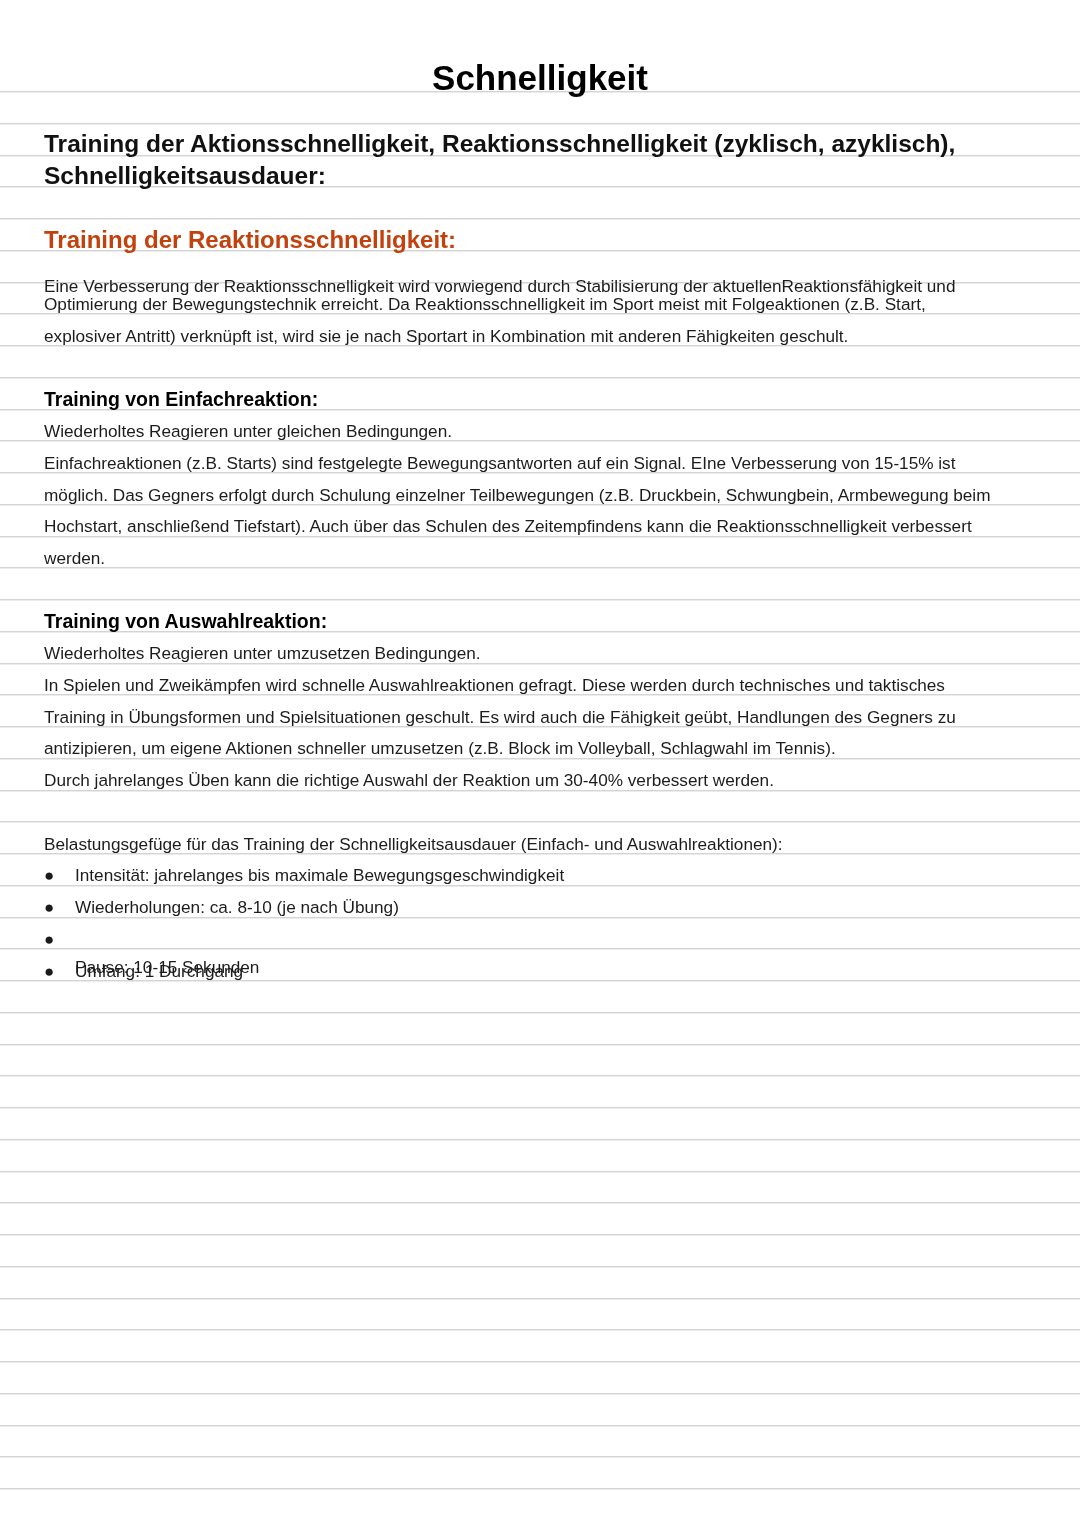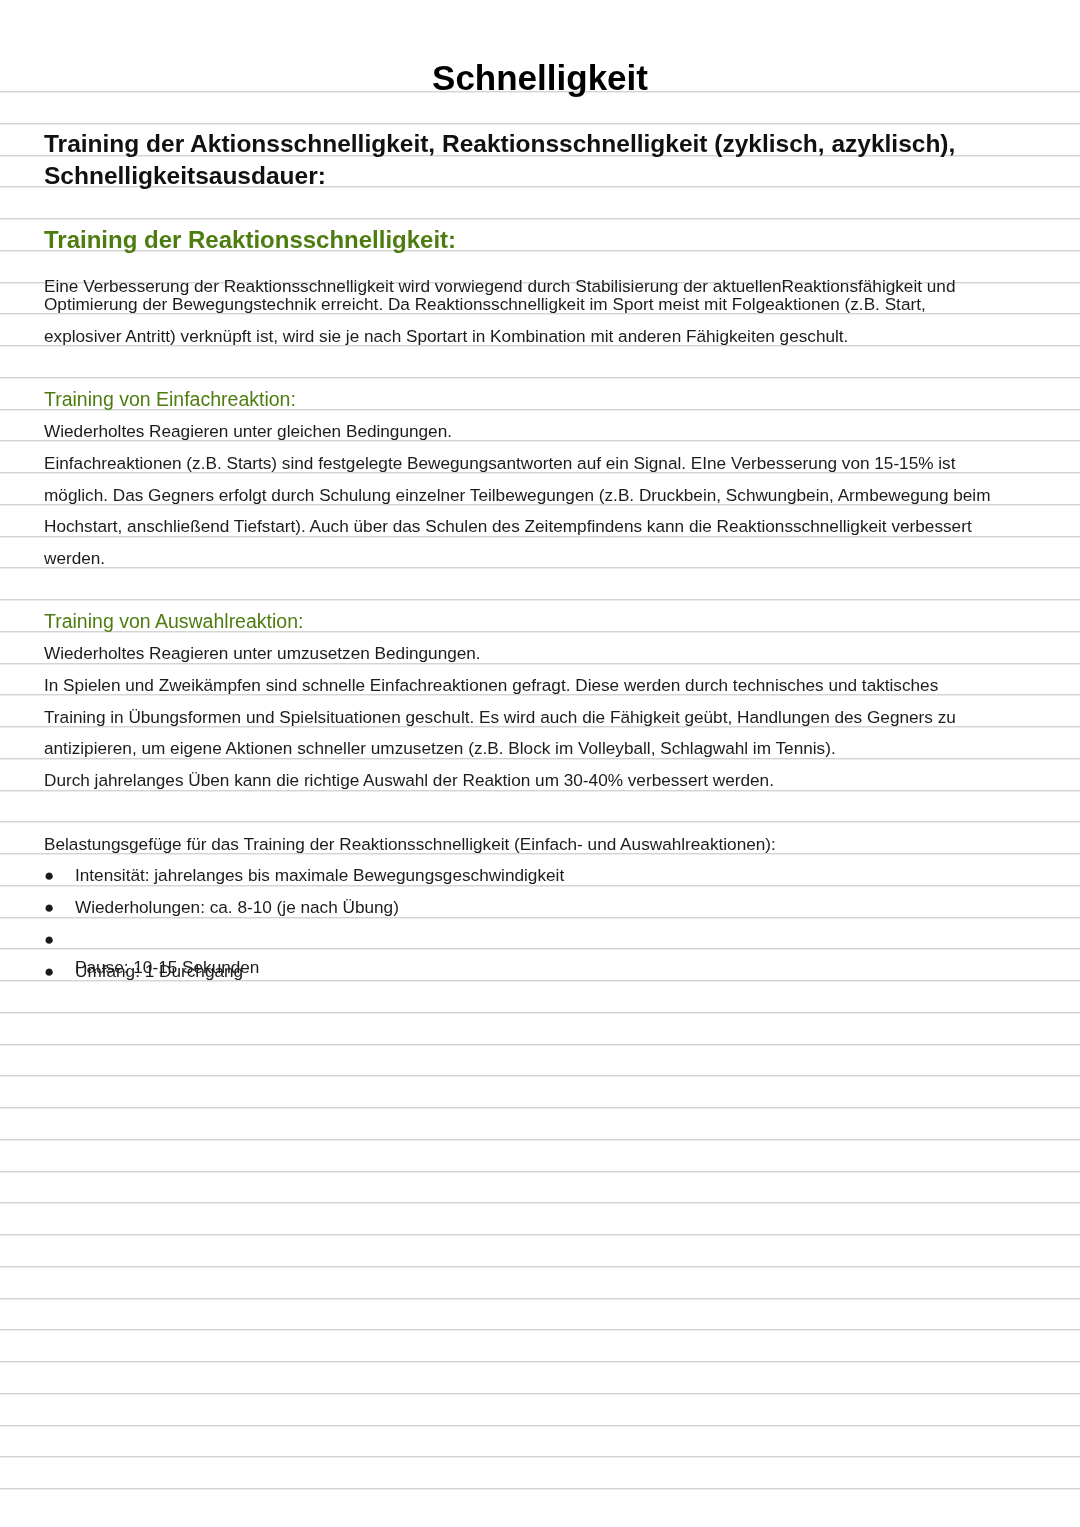--- a/index.html
+++ b/index.html
@@ -24,22 +24,22 @@
     position: absolute;
     left: 44px;
     white-space: nowrap;
     line-height: 1;
   }
   .title {
     left: 0; width: 1080px; text-align: center;
     font-size: 35px; font-weight: bold; color: #000;
   }
   .h1 { font-size: 24.5px; font-weight: bold; color: #111; }
-  .h2 { font-size: 24px; font-weight: bold; color: #4d7c0f; }
-  .h3 { font-size: 19.5px; font-weight: normal; color: #4d7c0f; }
+  .h2 { font-size: 24px; font-weight: bold; color: #c2410c; }
+  .h3 { font-size: 19.5px; font-weight: bold; color: #000000; }
   .body { font-size: 17.2px; color: #1c1c1c; }
   .bullet { position: absolute; left: 44px; font-size: 17px; }
   .bullet-text { position: absolute; left: 75px; font-size: 17.2px; white-space: nowrap; line-height:1; color:#1c1c1c; }
 </style>
 </head>
 <body>
 
 <div id="rules">
     <div class="rule" style="top: 91px; background: rgb(212, 212, 212);"></div>
     <div class="rule" style="top: 123px; background: rgb(212, 212, 212);"></div>
@@ -100,26 +100,26 @@
 
 <div class="txt h3" style="top:390px;">Training von Einfachreaktion:</div>
 <div class="txt body" style="top:423px;">Wiederholtes Reagieren unter gleichen Bedingungen.</div>
 <div class="txt body" style="top:455px;">Einfachreaktionen (z.B. Starts) sind festgelegte Bewegungsantworten auf ein Signal. EIne Verbesserung von 15-15% ist</div>
 <div class="txt body" style="top:487px;">möglich. Das Gegners erfolgt durch Schulung einzelner Teilbewegungen (z.B. Druckbein, Schwungbein, Armbewegung beim</div>
 <div class="txt body" style="top:518px;">Hochstart, anschließend Tiefstart). Auch über das Schulen des Zeitempfindens kann die Reaktionsschnelligkeit verbessert</div>
 <div class="txt body" style="top:550px;">werden.</div>
 
 <div class="txt h3" style="top:612px;">Training von Auswahlreaktion:</div>
 <div class="txt body" style="top:645px;">Wiederholtes Reagieren unter umzusetzen Bedingungen.</div>
-<div class="txt body" style="top:677px;">In Spielen und Zweikämpfen sind schnelle Einfachreaktionen gefragt. Diese werden durch technisches und taktisches</div>
+<div class="txt body" style="top:677px;">In Spielen und Zweikämpfen wird schnelle Auswahlreaktionen gefragt. Diese werden durch technisches und taktisches</div>
 <div class="txt body" style="top:709px;">Training in Übungsformen und Spielsituationen geschult. Es wird auch die Fähigkeit geübt, Handlungen des Gegners zu</div>
 <div class="txt body" style="top:740px;">antizipieren, um eigene Aktionen schneller umzusetzen (z.B. Block im Volleyball, Schlagwahl im Tennis).</div>
 <div class="txt body" style="top:772px;">Durch jahrelanges Üben kann die richtige Auswahl der Reaktion um 30-40% verbessert werden.</div>
 
-<div class="txt body" style="top:836px;">Belastungsgefüge für das Training der Reaktionsschnelligkeit (Einfach- und Auswahlreaktionen):</div>
+<div class="txt body" style="top:836px;">Belastungsgefüge für das Training der Schnelligkeitsausdauer (Einfach- und Auswahlreaktionen):</div>
 
 <div>
   <div>
     <span class="bullet" style="top:866px;">●</span>
     <span class="bullet-text" style="top:867px;">Intensität: jahrelanges bis maximale Bewegungsgeschwindigkeit</span>
   </div>
   <div>
     <span class="bullet" style="top:898px;">●</span>
     <span class="bullet-text" style="top:899px;">Wiederholungen: ca. 8-10 (je nach Übung)</span>
   </div>

